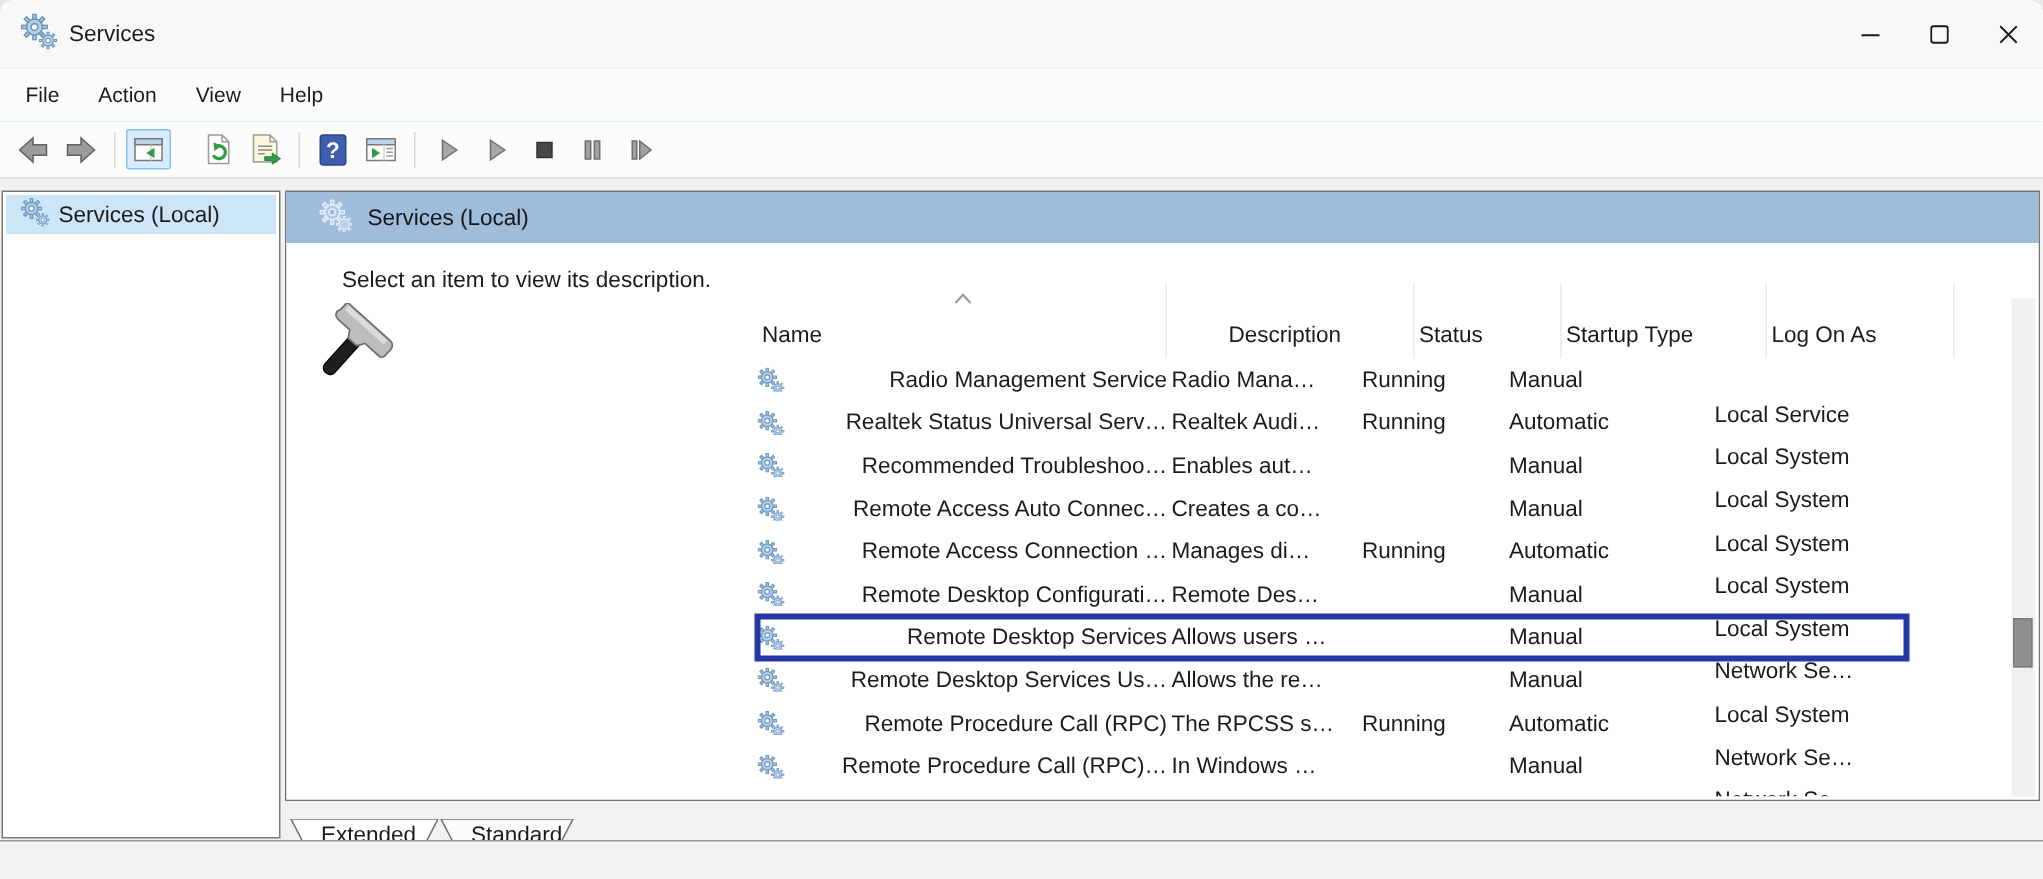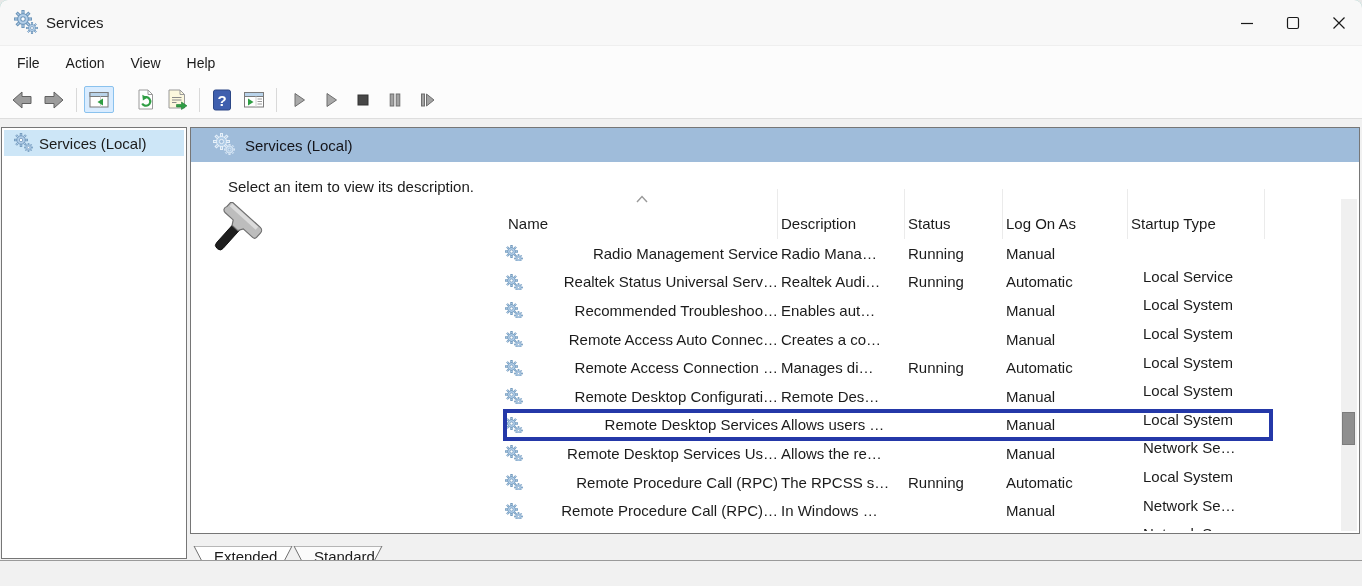--- a/index.html
+++ b/index.html
@@ -303,24 +303,24 @@
               <path d="M12 11 h36 v4 h-36 z" fill="#e2e2e2" opacity="0.8"></path>
             </g>
           </svg>
 
           <div class="list-panel">
             <div class="list-header">
               <svg class="sort-caret" width="14" height="8" viewBox="0 0 14 8">
                   <path d="M2 7 L7 1.5 L12 7" fill="none" stroke="#9a9a9a" stroke-width="1.4"></path>
                 </svg>
             <span class="hcell" style="width: 273px;">Name</span>
-                <span class="hcell" style="width: 127px;">Description</span>
+                <span class="hcell" style="width: 127px; margin-left: 38px;">Description</span>
                 <span class="hcell" style="width: 98px;">Status</span>
+                <span class="hcell" style="width: 137px;">Startup Type</span>
                 <span class="hcell" style="width: 125px;">Log On As</span>
-                <span class="hcell" style="width: 137px;">Startup Type</span>
               </div>
             <div class="rows">
                 <div class="row">
                   <span class="cell c-icon">
                     <span class="svc-icon" style="width:16px;height:16px">
                       <span class="g1" style="position:absolute;left:0;top:0;width:13px;height:13px;display:block">
                         <svg class="gear" viewBox="0 0 24 24">
                           <rect x="10.6" y="0.6" width="2.8" height="4.8" transform="rotate(0 12 12)"></rect>
                           <rect x="10.6" y="0.6" width="2.8" height="4.8" transform="rotate(45 12 12)"></rect>
                           <rect x="10.6" y="0.6" width="2.8" height="4.8" transform="rotate(90 12 12)"></rect>

